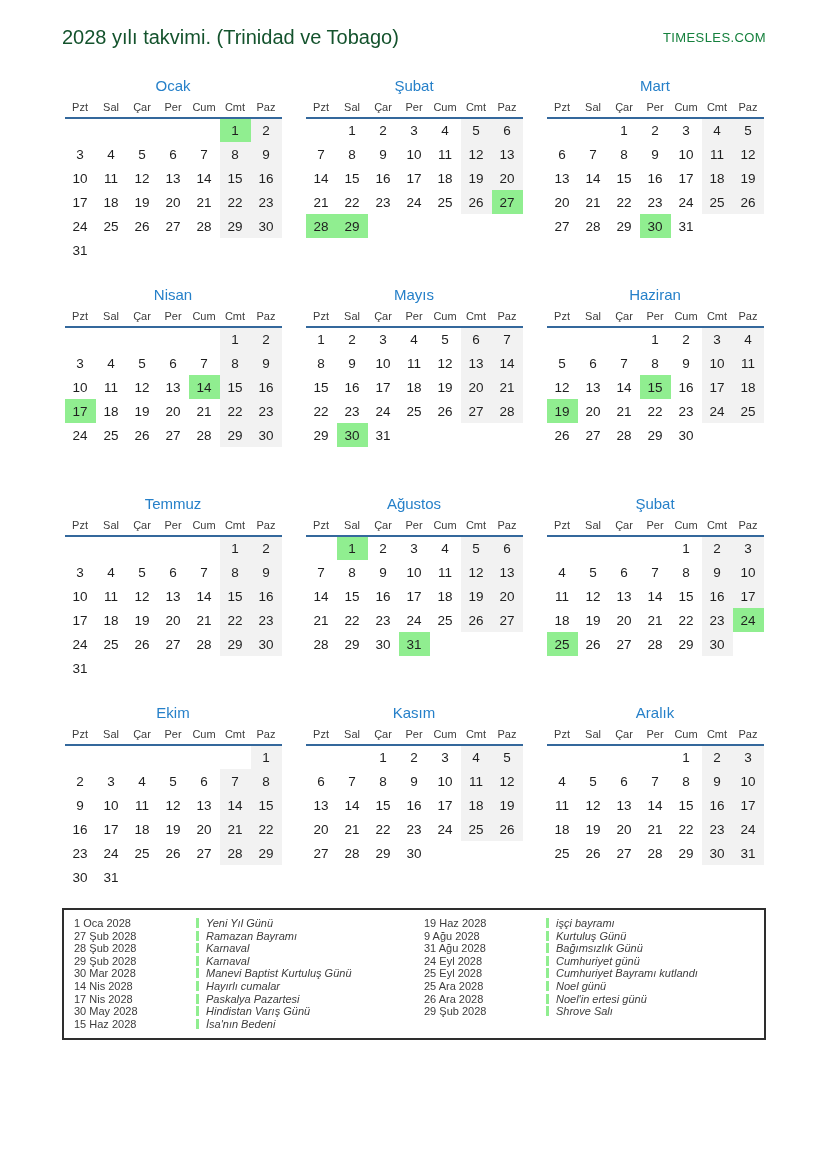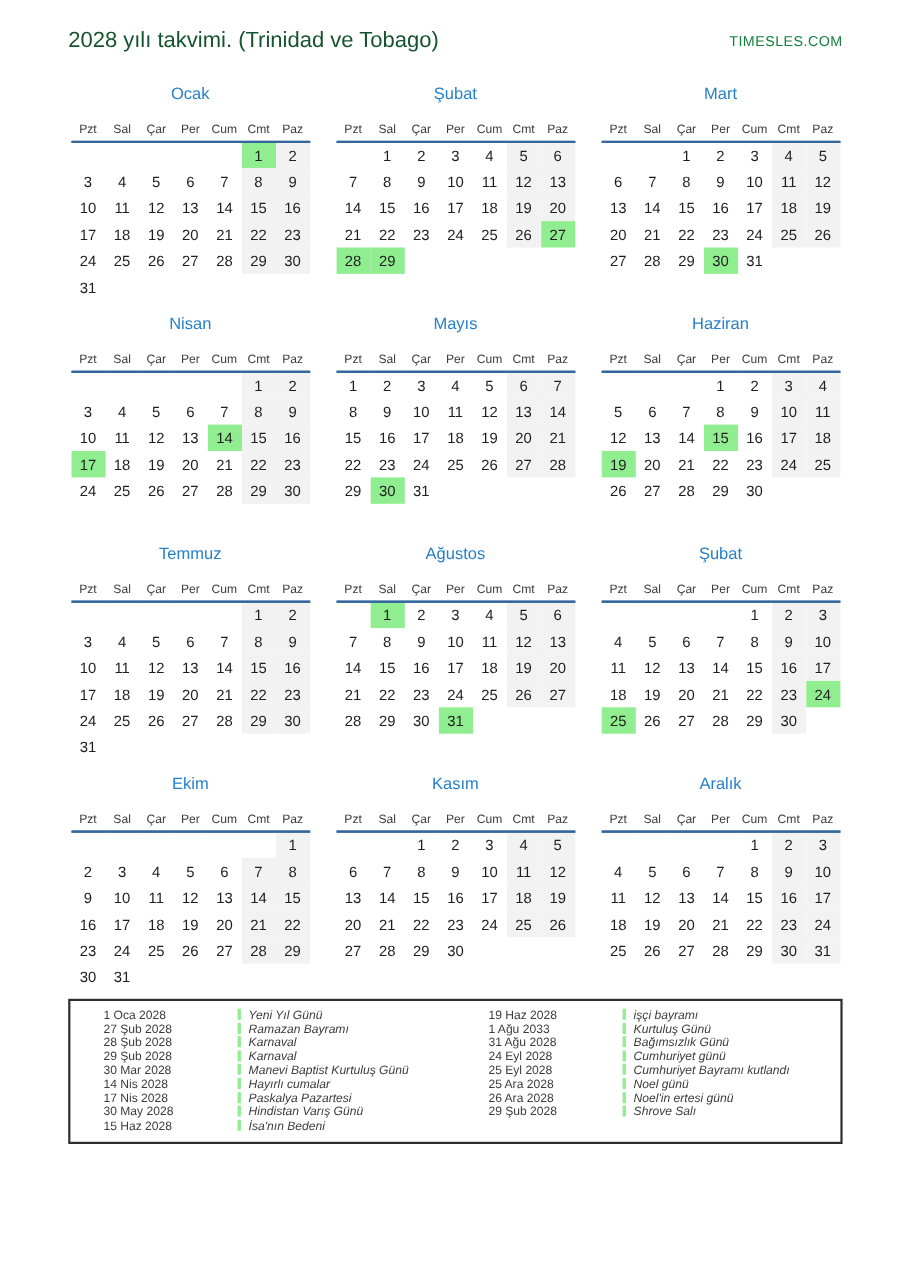--- a/index.html
+++ b/index.html
@@ -46,21 +46,21 @@
   .month-title {
     text-align: center;
     color: #2680c9;
     font-size: 15px;
     height: 22px;
     line-height: 20px;
     cursor: pointer;
   }
   table.cal {
     border-collapse: collapse;
-    margin: 11px auto;
+    margin: 0 auto;
     table-layout: fixed;
   }
   table.cal th {
     width: 31px;
     height: 20px;
     font-size: 11px;
     font-weight: 400;
     color: #3c3c3c;
     text-align: center;
     border-bottom: 2px solid #34689c;
@@ -86,21 +86,20 @@
   }
   .legend-col {
     width: 50%;
     padding-left: 10px;
   }
   .legend-row {
     display: flex;
     line-height: 12.6px;
     font-size: 11px;
     color: #3c3c3c;
-    margin-left: 20px;
   }
   .l-date { width: 122px; flex: none; }
   .l-name { flex: 1; font-style: italic; }
   .l-bar {
     display: inline-block;
     width: 3px;
     height: 10px;
     background: #90ee90;
     margin-right: 7px;
     vertical-align: -1px;
@@ -939,21 +938,21 @@
           <span class="l-date">15 Haz 2028</span>
           <span class="l-name"><span class="l-bar"></span><span>İsa'nın Bedeni</span></span>
         </div>
       </div>
       <div class="legend-col">
         <div class="legend-row">
           <span class="l-date">19 Haz 2028</span>
           <span class="l-name"><span class="l-bar"></span><span>işçi bayramı</span></span>
         </div>
         <div class="legend-row">
-          <span class="l-date">1 Ağu 2033</span>
+          <span class="l-date">9 Ağu 2028</span>
           <span class="l-name"><span class="l-bar"></span><span>Kurtuluş Günü</span></span>
         </div>
         <div class="legend-row">
           <span class="l-date">31 Ağu 2028</span>
           <span class="l-name"><span class="l-bar"></span><span>Bağımsızlık Günü</span></span>
         </div>
         <div class="legend-row">
           <span class="l-date">24 Eyl 2028</span>
           <span class="l-name"><span class="l-bar"></span><span>Cumhuriyet günü</span></span>
         </div>

